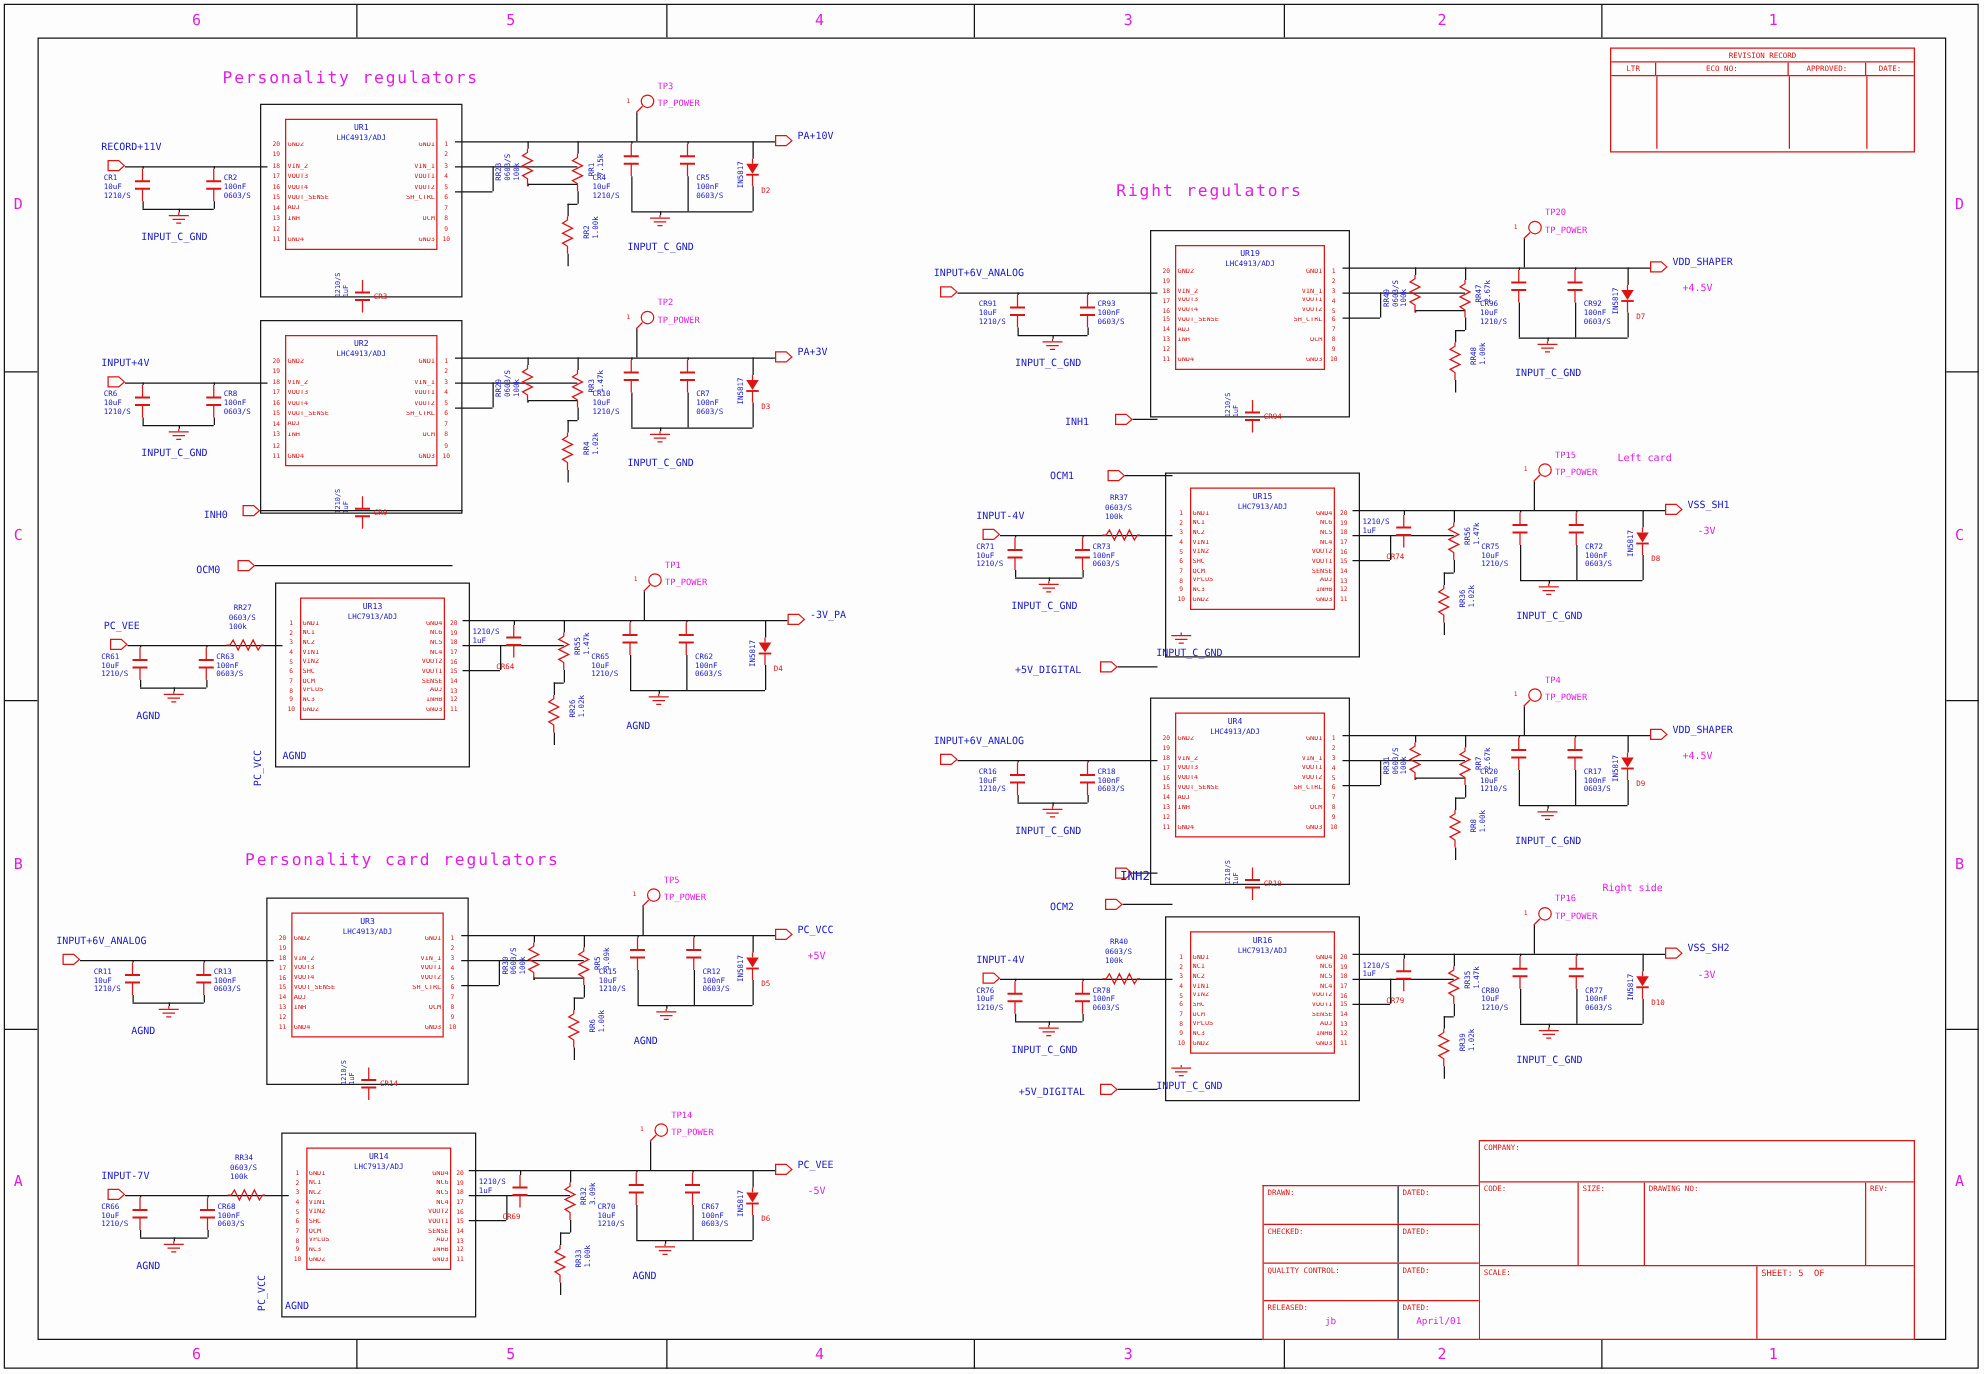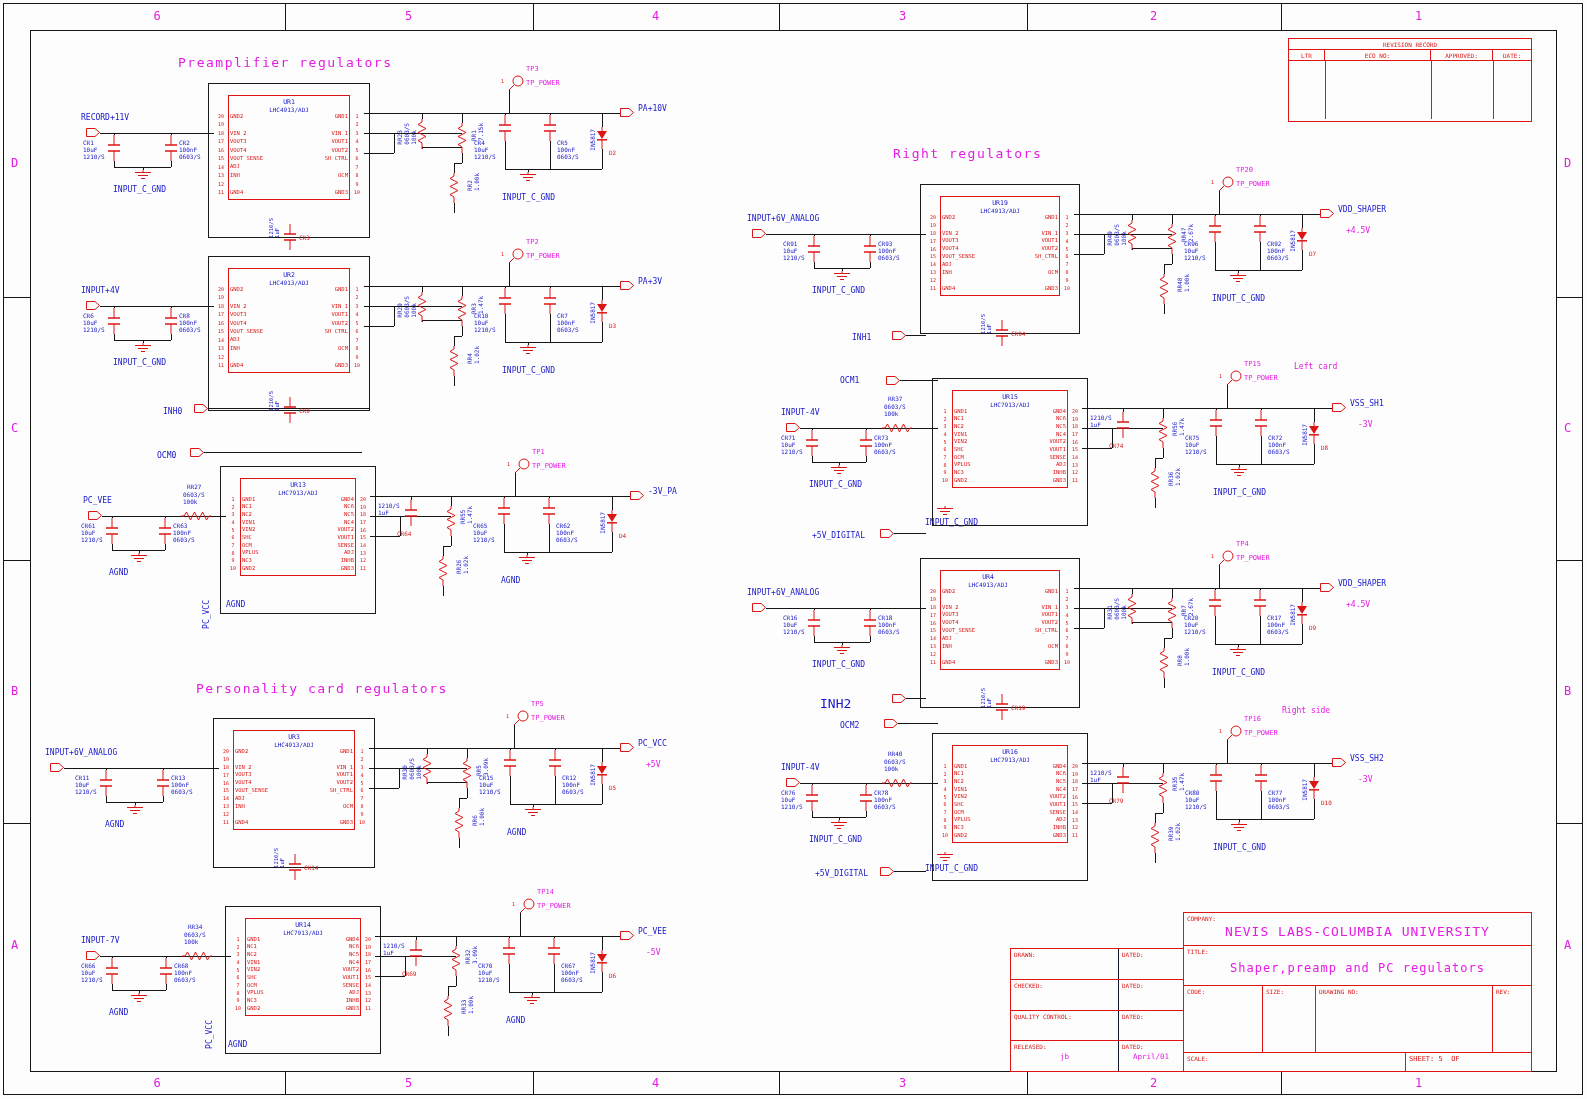--- a/index.html
+++ b/index.html
@@ -54,21 +54,21 @@
 .ad-right{flex:1;position:relative}
 .ad-val{position:absolute;left:0;right:0;top:11px;text-align:center;color:#e41ce4;font-size:7.5px;white-space:pre}
 </style>
 </head>
 <body>
 
 <div id="canvas">
   <div class="outer-border"></div>
   <div class="inner-border"></div>
 
-  <div class="sec-title" style="left:178px;top:55px">Preamplifier regulators</div>
+  <div class="sec-title" style="left:178px;top:55px">Personality regulators</div>
   <div class="sec-title" style="left:893px;top:146px">Right regulators</div>
   <div class="sec-title" style="left:196px;top:681px">Personality card regulators</div>
 
   <div class="rev-table">
     <div class="rev-title">REVISION RECORD</div>
     <div class="rev-heads">
       <div class="rh rh0">LTR</div>
       <div class="rh rh1">ECO NO:</div>
       <div class="rh rh2">APPROVED:</div>
       <div class="rh rh3">DATE:</div>
@@ -76,25 +76,20 @@
     <div class="rev-body">
       <i class="rv rv0"></i>
         <i class="rv rv1"></i>
         <i class="rv rv2"></i>
     </div>
   </div>
 
   <div class="tb-main">
     <div class="tb-company-row">
       <span class="tb-lbl">COMPANY:</span>
-      <div class="tb-company">NEVIS LABS-COLUMBIA UNIVERSITY</div>
-    </div>
-    <div class="tb-title-row">
-      <span class="tb-lbl">TITLE:</span>
-      <div class="tb-title">Shaper,preamp and PC regulators</div>
     </div>
     <div class="tb-code-row">
       <div class="tb-cell tbc-code">
           <span class="tb-lbl">CODE:</span>
         </div>
       <div class="tb-cell tbc-size">
           <span class="tb-lbl">SIZE:</span>
         </div>
       <div class="tb-cell tbc-dno">
           <span class="tb-lbl">DRAWING NO:</span>
@@ -1626,21 +1621,21 @@
     <div class="wire" style="left:1302px;top:624px;width:1px;height:20px;background:#151515"></div>
     <div class="lb rot" style="left:1289px;top:604px;color:#1717c9;font-size:6px">IN5817</div>
     <div class="lb" style="left:1309px;top:624px;color:#dd1414;font-size:6px">D9</div>
     <svg class="sym" style="left:996px;top:694px" width="12" height="26" viewBox="0 0 12 26">
       <path d="M6 0V10M6 16V26" stroke="#dd1414" fill="none"></path>
       <path d="M0 10H12M0 16H12" stroke="#dd1414" stroke-width="1.6" fill="none"></path>
     </svg>
     <div class="lb rot" style="left:980px;top:688px;color:#1717c9;font-size:5.5px">1210/S
 1uF</div>
     <div class="lb" style="left:1011px;top:704px;color:#dd1414;font-size:6px">CR19</div>
-    <div class="lb" style="left:820px;top:696px;color:#1717c9;font-size:13px">INH2</div>
+    <div class="lb" style="left:896px;top:696px;color:#1717c9;font-size:10px">INH2</div>
     <div class="lb" style="left:840px;top:721px;color:#1717c9;font-size:8px">OCM2</div>
     <div class="loop" style="left:932px;top:733px;width:156px;height:148px"></div>
     <div class="icwrap" style="left:938px;top:745px;width:144px;height:98px">
       <div class="icbox" style="left:14px;top:0;width:116px;height:98px"></div>
       <div class="ichdr" style="left:14px;width:116px"><span>UR16</span><br><span style="font-size:6px">LHC7913/ADJ</span></div>
       <div class="pins" style="width:144px;height:76px">
         <div class="prow">
           <span class="pn">1</span>
           <span class="plab">GND1</span>
           <span class="plab pr">GND4</span>

